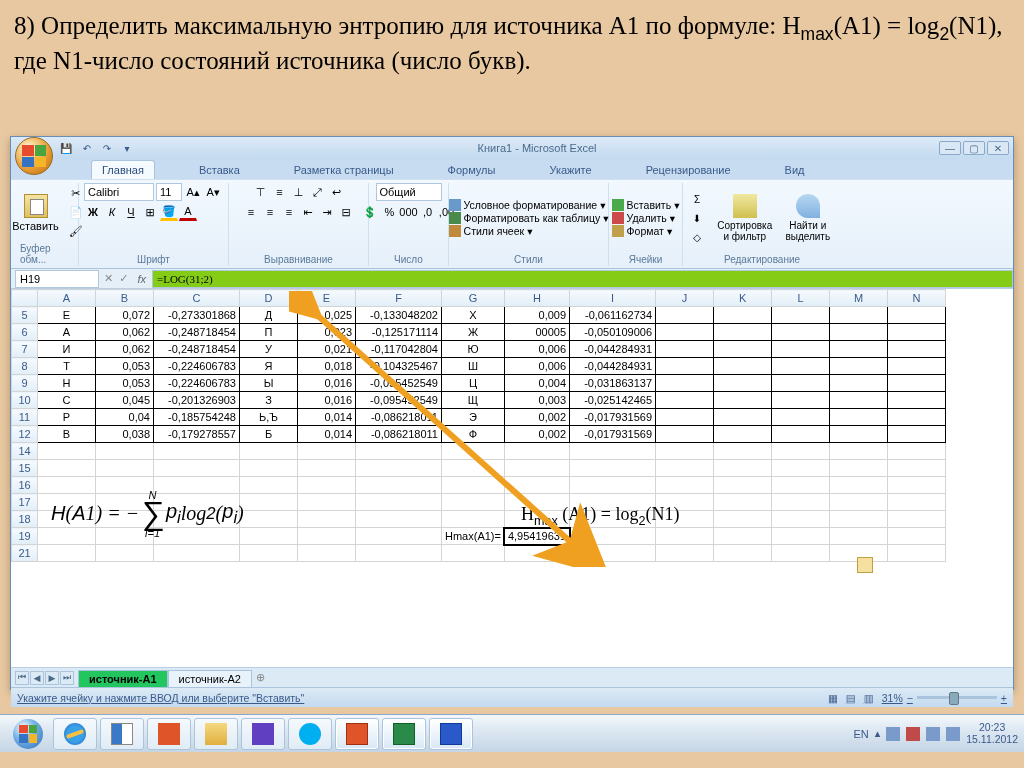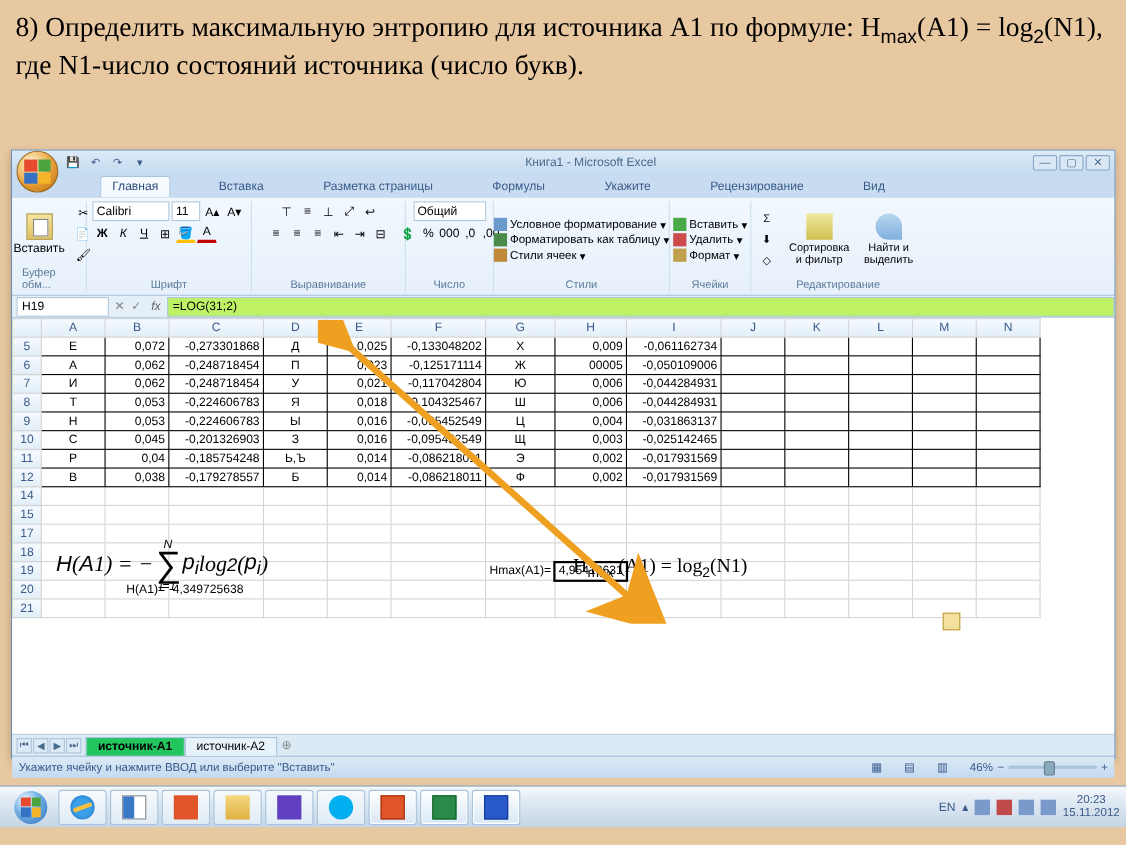--- a/index.html
+++ b/index.html
@@ -34,21 +34,21 @@
 .ic-paste::after { content:""; position:absolute; inset:4px 3px 2px 5px; background:#fff; border:1px solid #888; }
 .ic-sort { width:24px; height:24px; background:linear-gradient(#f0e8a0,#d0c050); }
 .ic-find { width:24px; height:24px; background:linear-gradient(#b8d8f0,#80b0e0); border-radius:50% 50% 0 50%; }
 .vlist { display:flex; flex-direction:column; gap:1px; font-size:10.5px; }
 .vlist span { display:flex; align-items:center; gap:3px; white-space:nowrap; }
 .miniic { width:12px; height:12px; background:#6a9acc; display:inline-block; }
 
 .namebar { height:20px; background:#e5eff8; border-bottom:1px solid #b8cee2; display:flex; align-items:center; font-size:11px; }
 .namebox { width:84px; height:18px; background:#fff; border:1px solid #b0c8dd; margin:0 2px 0 4px; padding:0 4px; display:flex; align-items:center; }
 .fx { margin:0 6px; font-style:italic; color:#666; font-size:11px; }
-.formulabox { flex:1; height:18px; background:#bef264; border:1px solid #b0c8dd; padding:0 4px; display:flex; align-items:center; }
+.formulabox { flex:1; height:18px; background:#84cc16; border:1px solid #b0c8dd; padding:0 4px; display:flex; align-items:center;font-family:Liberation Serif, serif; }
 
 .gridwrap { position:relative; height:378px; overflow:hidden; background:#fff; }
 .grid { border-collapse:collapse; font-size:11px; }
 .grid th, .grid td { border:1px solid #d4d4d4; height:17px; padding:0 3px; white-space:nowrap; }
 .grid th { background:linear-gradient(#f5faff,#e2eef7); color:#3a5a8a; font-weight:normal; text-align:center; }
 .colh { width:58px; }
 .colh.row { width:26px; }
 .grid td { text-align:right; background:#fff; }
 .grid td.ctr { text-align:center; }
 .grid td.lt { text-align:left; }
@@ -60,21 +60,21 @@
 .smart { position:absolute; right:140px; top:268px; width:16px; height:16px; background:#f5e0a0; border:1px solid #c0a040; }
 
 .arrow { position:absolute; left:278px; top:2px; width:320px; height:276px; pointer-events:none; z-index:10; }
 
 .sheettabs { height:20px; background:#dceaf5; border-top:1px solid #b8cee2; display:flex; align-items:center; font-size:11px; }
 .stab { padding:2px 10px; border:1px solid #aac4dd; border-bottom:none; margin-top:1px; background:#e8f2fa; }
 .stab.active { background:#22c55e; font-weight:bold; }
 .sbtns { display:flex; margin:0 4px; gap:1px; }
 .sbtns span { width:14px; height:14px; border:1px solid #aac4dd; font-size:9px; display:flex; align-items:center; justify-content:center; color:#4a6a8a; }
 
-.statusbar { height:20px; background:linear-gradient(#dceaf5,#c3daf0); border-top:1px solid #aac4dd; display:flex; align-items:center; font-size:10.5px; padding:0 6px; color:#3a5a8a; gap:20px; }
+.statusbar { height:20px; background:linear-gradient(#dceaf5,#c3daf0); border-top:1px solid #aac4dd; display:flex; align-items:center; font-size:10.5px; padding:0 6px; color:#3a5a8a; gap:8px;text-decoration:underline; }
 .statusbar .spacer { flex:1; }
 .zoom { display:flex; align-items:center; gap:4px; }
 .zslider { width:80px; height:3px; background:#aac4dd; position:relative; }
 .zslider::after { content:""; position:absolute; left:40%; top:-4px; width:8px; height:11px; background:#8ab; border:1px solid #678; border-radius:2px; }
 
 .taskbar { position:absolute; left:0; right:0; bottom:16px; height:38px; background:linear-gradient(#f5f8fb,#dde8f2 40%,#c5d5e5); border-top:1px solid #8aa8c8; display:flex; align-items:center; padding:0 6px; gap:3px; z-index:50; }
 .startbtn { width:44px; height:32px; border-radius:4px; display:flex; align-items:center; justify-content:center; }
 .startorb { width:30px; height:30px; background:radial-gradient(circle at 35% 30%,#fff,#78b4e8 40%,#2a6cb8); border-radius:50%; display:grid; grid-template-columns:1fr 1fr; grid-template-rows:1fr 1fr; padding:6px; gap:1px; }
 .startorb span:nth-child(1){background:#e74a2f;} .startorb span:nth-child(2){background:#4aa43f;} .startorb span:nth-child(3){background:#3572c3;} .startorb span:nth-child(4){background:#f4b528;}
 .tbtn { width:44px; height:32px; border:1px solid #aac4dd; border-radius:3px; background:linear-gradient(#f5f9fd,#e0ecf5); display:flex; align-items:center; justify-content:center; }
@@ -438,20 +438,37 @@
             <td class="" style="width:40px"></td>
             <td class="" style="width:50px"></td>
             <td class="" style="width:86px"></td>
             <td class="" style="width:48px"></td>
             <td class="" style="width:48px"></td>
             <td class="" style="width:48px"></td>
             <td class="" style="width:48px"></td>
             <td class="" style="width:48px"></td>
           </tr>
           <tr>
+            <th class="colh row">16</th>
+            <td class="" style="width:40px"></td>
+            <td class="" style="width:50px"></td>
+            <td class="" style="width:86px"></td>
+            <td class="" style="width:40px"></td>
+            <td class="" style="width:46px"></td>
+            <td class="" style="width:86px"></td>
+            <td class="" style="width:40px"></td>
+            <td class="" style="width:50px"></td>
+            <td class="" style="width:86px"></td>
+            <td class="" style="width:48px"></td>
+            <td class="" style="width:48px"></td>
+            <td class="" style="width:48px"></td>
+            <td class="" style="width:48px"></td>
+            <td class="" style="width:48px"></td>
+          </tr>
+          <tr>
             <th class="colh row">17</th>
             <td class="" style="width:40px"></td>
             <td class="" style="width:50px"></td>
             <td class="" style="width:86px"></td>
             <td class="" style="width:40px"></td>
             <td class="" style="width:46px"></td>
             <td class="" style="width:86px"></td>
             <td class="" style="width:40px"></td>
             <td class="" style="width:50px"></td>
             <td class="" style="width:86px"></td>
@@ -481,37 +498,20 @@
           <tr>
             <th class="colh row">19</th>
             <td class="" style="width:40px"></td>
             <td class="" style="width:50px"></td>
             <td class="" style="width:86px"></td>
             <td class="" style="width:40px"></td>
             <td class="" style="width:46px"></td>
             <td class="" style="width:86px"></td>
             <td class="" style="width:40px">Hmax(A1)=</td>
             <td class="sel lt" style="width:50px">4,95419631</td>
-            <td class="" style="width:86px"></td>
-            <td class="" style="width:48px"></td>
-            <td class="" style="width:48px"></td>
-            <td class="" style="width:48px"></td>
-            <td class="" style="width:48px"></td>
-            <td class="" style="width:48px"></td>
-          </tr>
-          <tr>
-            <th class="colh row">20</th>
-            <td class="" style="width:40px"></td>
-            <td class="" style="width:50px">H(A1)=</td>
-            <td class="lt" style="width:86px">4,349725638</td>
-            <td class="" style="width:40px"></td>
-            <td class="" style="width:46px"></td>
-            <td class="" style="width:86px"></td>
-            <td class="" style="width:40px"></td>
-            <td class="" style="width:50px"></td>
             <td class="" style="width:86px"></td>
             <td class="" style="width:48px"></td>
             <td class="" style="width:48px"></td>
             <td class="" style="width:48px"></td>
             <td class="" style="width:48px"></td>
             <td class="" style="width:48px"></td>
           </tr>
           <tr>
             <th class="colh row">21</th>
             <td class="" style="width:40px"></td>
@@ -566,21 +566,21 @@
     <span style="margin-left:4px;color:#888">⊕</span>
   </div>
 
   <div class="statusbar">
     <span>Укажите ячейку и нажмите ВВОД или выберите "Вставить"</span>
     <div class="spacer"></div>
     <span>▦</span>
     <span>▤</span>
     <span>▥</span>
     <div class="zoom">
-        <span>46%</span>
+        <span>31%</span>
         <span>−</span>
         <div class="zslider"></div>
         <span>+</span>
       </div>
   </div>
 </div>
 
 <div class="taskbar">
   <div class="startbtn">
       <div class="startorb">

